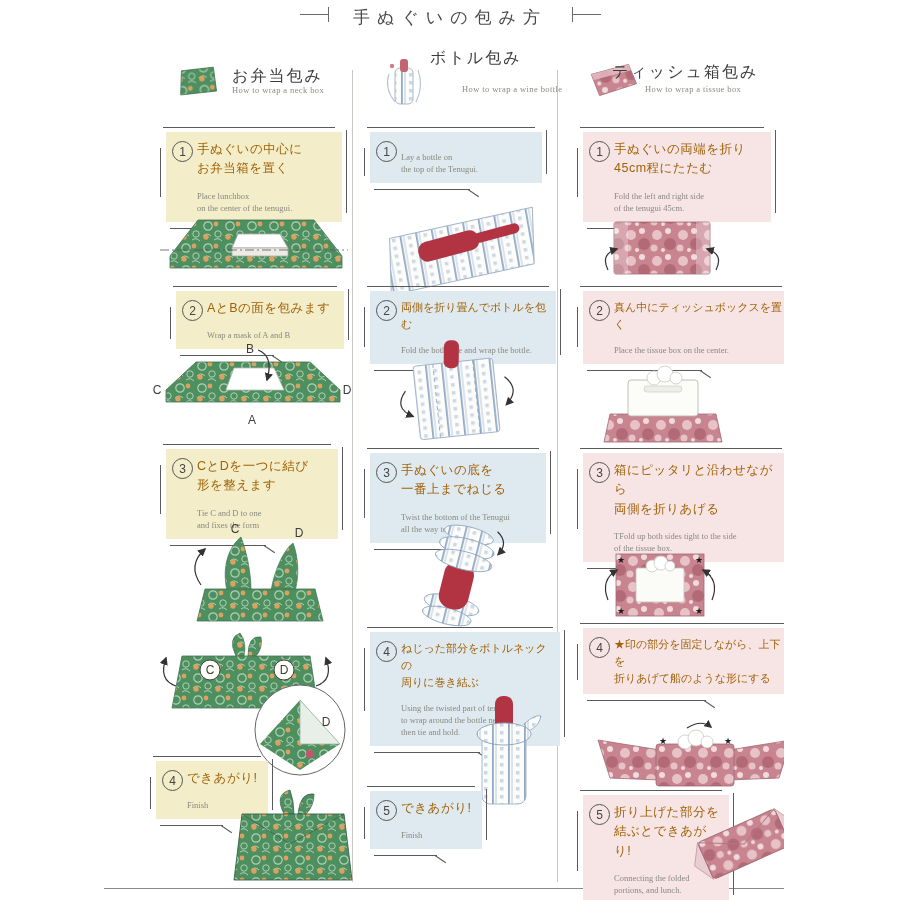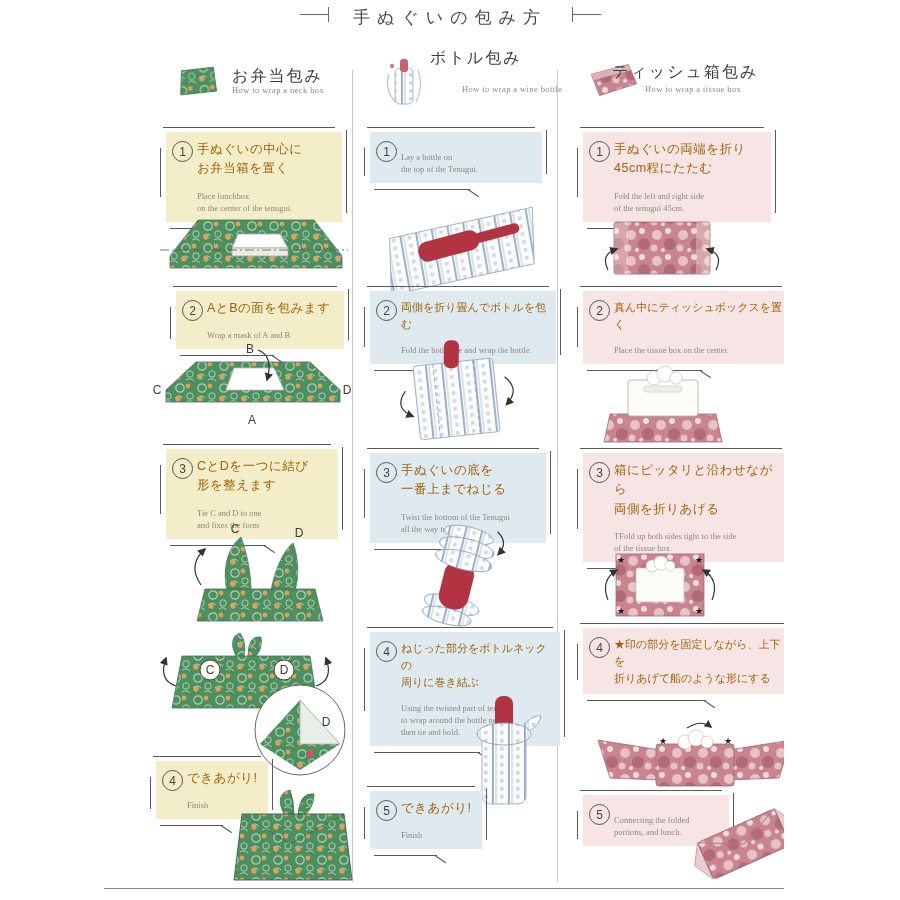--- a/index.html
+++ b/index.html
@@ -375,20 +375,22 @@
     <circle cx="93" cy="22" r="7" fill="#fff" stroke="#c9c9c0" stroke-width="0.8"></circle>
     <circle cx="104" cy="18" r="8" fill="#fff" stroke="#c9c9c0" stroke-width="0.8"></circle>
     <circle cx="115" cy="22" r="6" fill="#fff" stroke="#c9c9c0" stroke-width="0.8"></circle>
     <text class="star" x="71" y="24" text-anchor="middle">★</text>
     <text class="star" x="136" y="24" text-anchor="middle">★</text>
     <path d="M95,8 q14,-9 24,-1" stroke="#333" stroke-width="1.1" fill="none" marker-end="url(#ah)"></path>
   </svg>
 
   <div class="step" style="left: 583px; top: 795px; width: 146px; background: rgb(247, 228, 229);">
     <span class="num">5</span>
+    <div class="jp">折り上げた部分を
+結ぶとできあがり!</div>
     <div class="en">Connecting the folded
 portions, and lunch.</div>
     <i class="lv"></i>
   </div>
 
   <svg class="abs" style="left:688px;top:798px;" width="112" height="88" viewBox="0 0 112 88">
     <g transform="rotate(-24 56 46)">
       <polygon points="14,26 2,46 14,66" fill="#e9cdd2" stroke="#c79aa2" stroke-width="0.8"></polygon>
       <polygon points="98,26 110,46 98,66" fill="#e9cdd2" stroke="#c79aa2" stroke-width="0.8"></polygon>
       <rect x="14" y="26" width="84" height="40" rx="4" fill="url(#ppat)" stroke="#a06a74" stroke-width="0.9"></rect>

